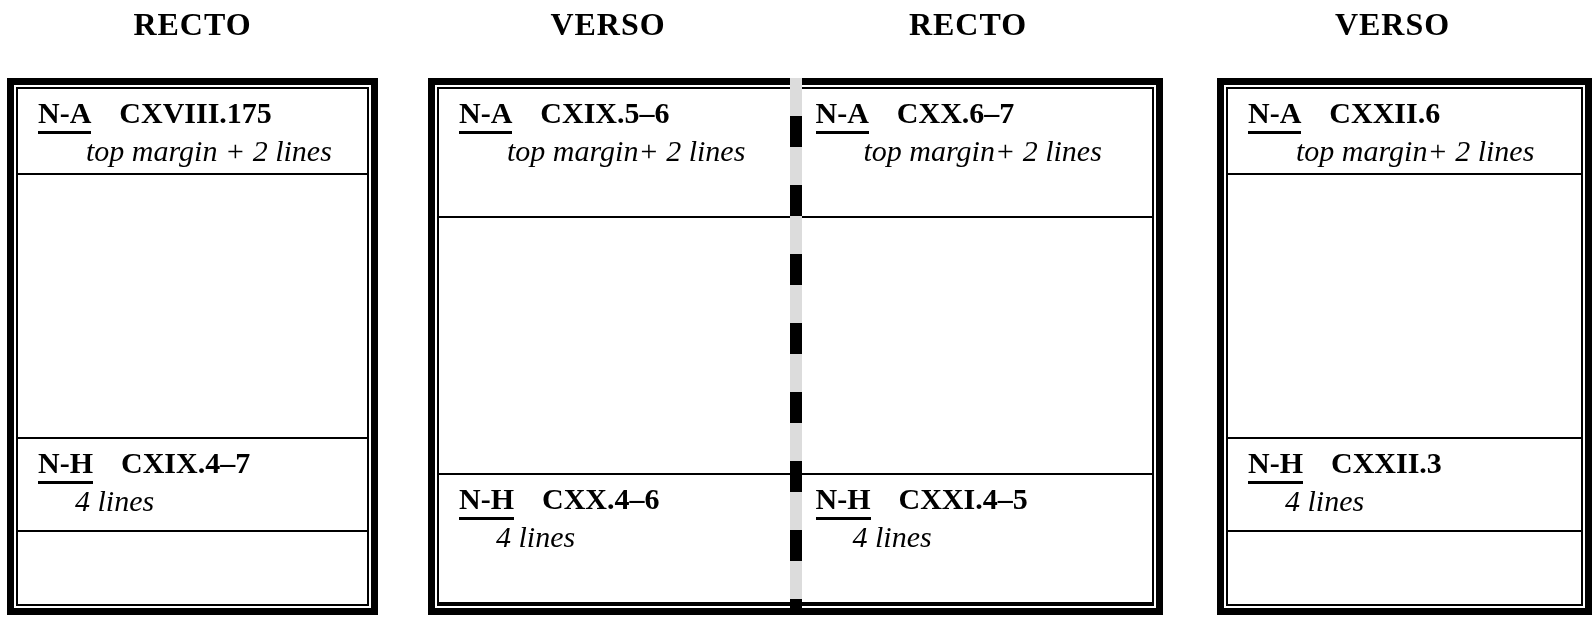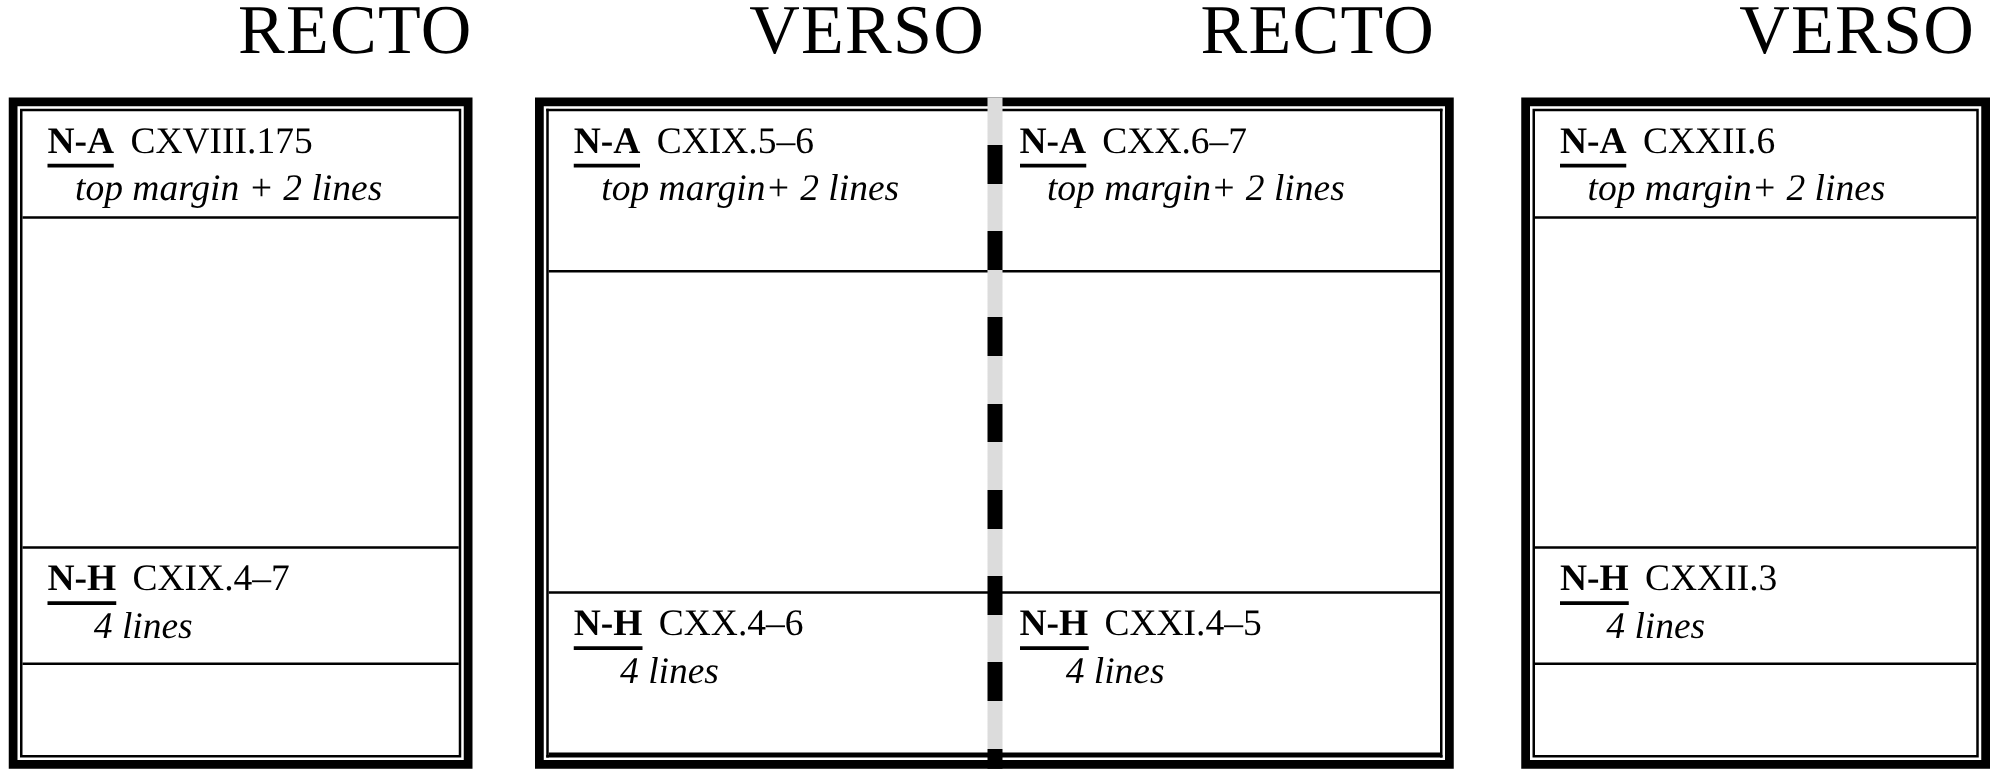--- a/index.html
+++ b/index.html
@@ -2,22 +2,22 @@
 <html><head>
 <meta charset="utf-8">
 <style>
   html,body{margin:0;padding:0;background:#ffffff;}
   body{
     width:1594px;height:622px;position:relative;overflow:hidden;
     font-family:"Liberation Serif", serif;color:#000;
   }
   .page-title{
     position:absolute;top:0;height:50px;
-    font-size:56px;font-weight:normal;letter-spacing:1px;
-    text-align:right;line-height:48px;white-space:nowrap;
+    font-size:32px;font-weight:bold;letter-spacing:1px;
+    text-align:center;line-height:48px;white-space:nowrap;
   }
   .folio-box{
     position:absolute;top:78px;height:537px;box-sizing:border-box;
     border:7px solid #000;padding:2px;background:#fff;
   }
   .inner{
     box-sizing:border-box;height:100%;width:100%;
     border:2px solid #000;display:flex;flex-direction:column;
   }
   .bifolium-row{display:flex;height:100%;width:100%;}
@@ -31,24 +31,24 @@
   .sec-nh{height:93px;border-top:2px solid #000;}
   .sec-bottom{flex:1;border-top:2px solid #000;}
   .row{
     font-size:30px;line-height:34px;white-space:nowrap;
     padding:7px 0 0 20px;
   }
   .tag{
     font-weight:bold;display:inline-block;line-height:1;
     border-bottom:3px solid #000;padding-bottom:3px;
   }
-  .val{margin-left:13px;}
+  .val{margin-left:28px;font-weight:bold;}
   .note{
     font-style:italic;font-size:30px;line-height:34px;
-    white-space:nowrap;padding-left:42px;
+    white-space:nowrap;padding-left:68px;
   }
   .note-nh{padding-left:57px;}
   .gutter{
     position:absolute;top:-7px;height:calc(100% + 14px);
     left:50%;transform:translateX(-50%);width:12px;z-index:5;
     background:repeating-linear-gradient(180deg,
       #dcdcdc 0px, #dcdcdc 38px, #000000 38px, #000000 69px);
   }
   
   #title-1{left:7px;width:371px;}

